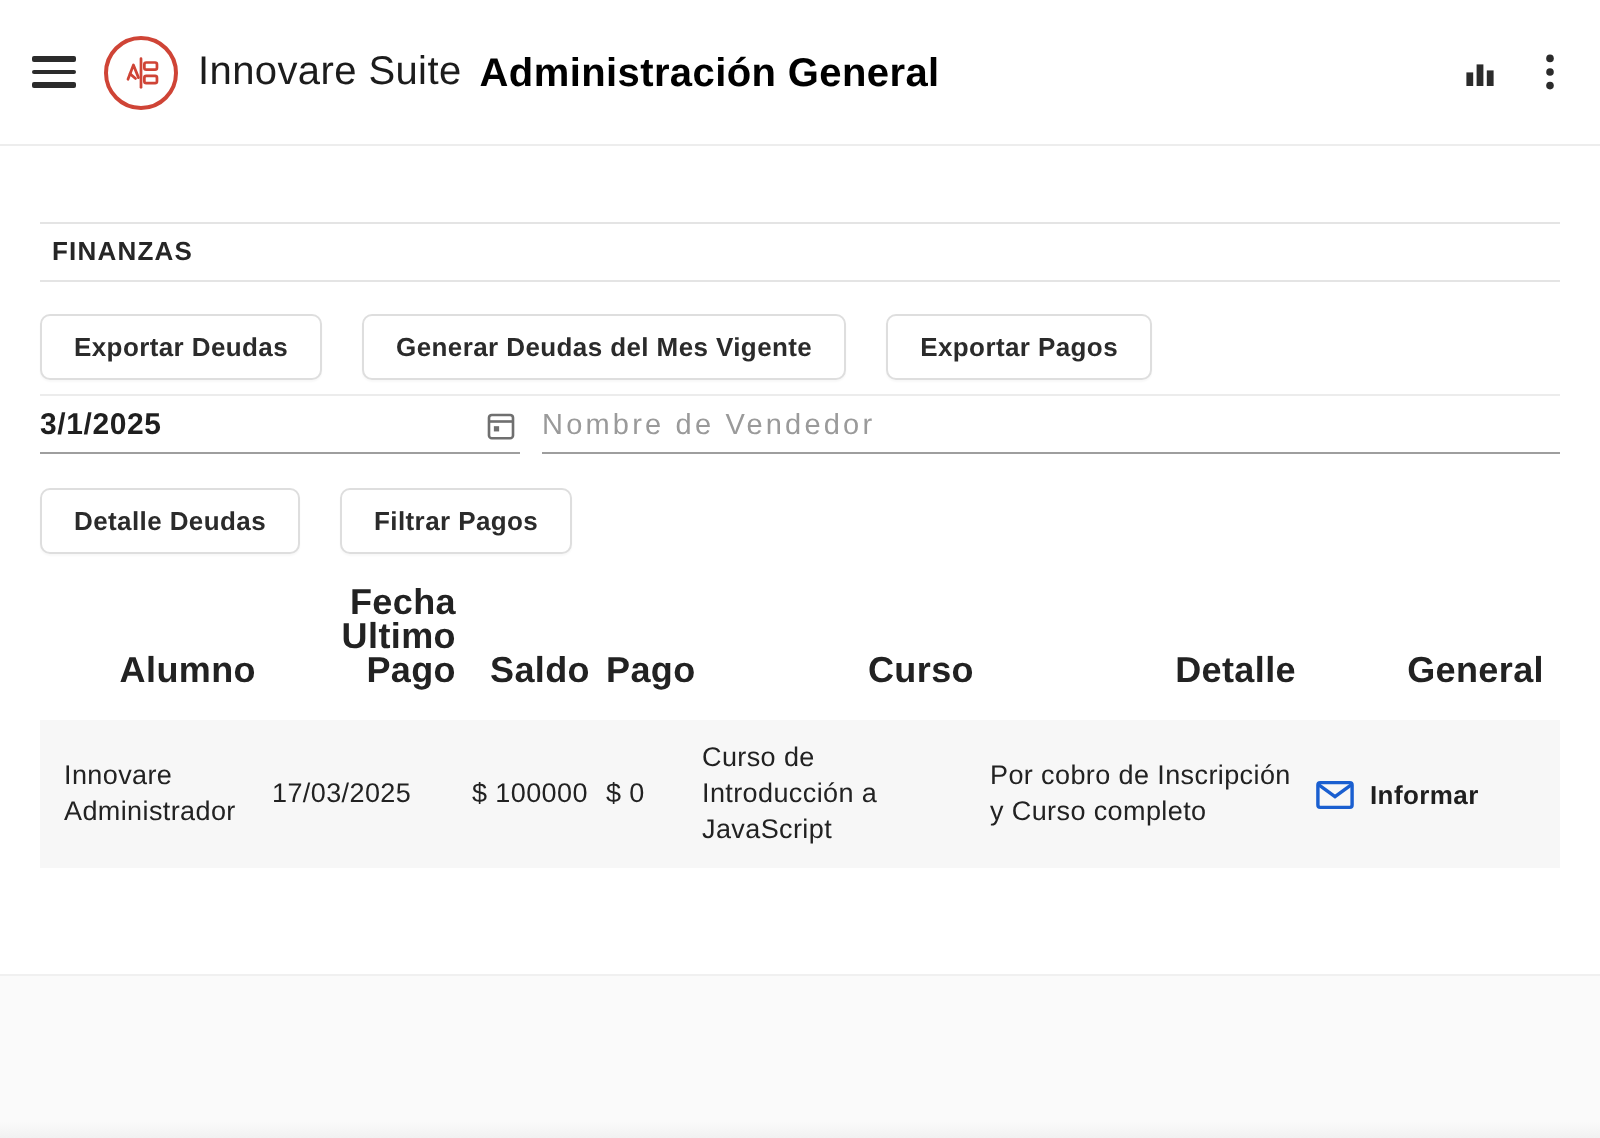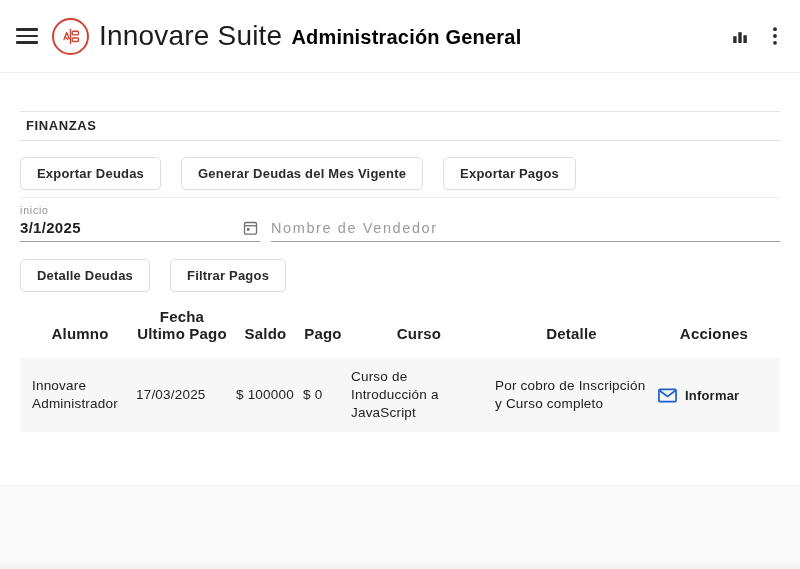--- a/index.html
+++ b/index.html
@@ -19,21 +19,21 @@
     background: #fff;
   }
   .hamburger { width: 22px; display: flex; flex-direction: column; gap: 4px; cursor: pointer; margin-right: 14px; }
   .hamburger span { display: block; height: 2.5px; background: #2b2b2b; border-radius: 1px; }
   .logo-circle {
     width: 37px; height: 37px; border-radius: 50%;
     border: 2px solid #cf4436;
     display: flex; align-items: center; justify-content: center;
     margin-right: 10px; flex: 0 0 auto;
   }
-  .app-title { font-size: 28px; font-weight: 400; color: #1c1c1c; letter-spacing: 0.2px; white-space: nowrap; }
+  .app-title { font-size: 20px; font-weight: 400; color: #1c1c1c; letter-spacing: 0.2px; white-space: nowrap; }
   .app-subtitle { font-size: 20px; font-weight: 700; color: #000000; margin-left: 9px; letter-spacing: 0.2px; white-space: nowrap; position: relative; top: 1px; }
   .header-spacer { flex: 1; }
   .header-icon-btn { background: none; border: none; cursor: pointer; padding: 4px; display: flex; align-items: center; justify-content: center; }
   .header-icon-btn + .header-icon-btn { margin-left: 14px; }
 
   
   .main { flex: 0 0 auto; padding: 0 20px; background: #fff; }
 
   .section-title-bar {
     margin-top: 38px;
@@ -79,22 +79,22 @@
     font-family: "Liberation Sans", sans-serif;
     font-size: 15px; font-weight: 700; color: #1f1f1f; letter-spacing: 0.3px;
     min-width: 0;
   }
   .field-input::placeholder { color: #9a9a9a; font-weight: 400; letter-spacing: 1.6px; font-size: 14.5px; }
   .cal-btn { background: none; border: none; padding: 0 2px; cursor: pointer; display: flex; align-items: center; }
 
   
   table { width: 100%; border-collapse: collapse; table-layout: fixed; margin-top: 6px; }
   th {
-    text-align: center; vertical-align: bottom;
-    font-size: 15px; font-weight: 700; color: #222;
+    text-align: right; vertical-align: bottom;
+    font-size: 18px; font-weight: 700; color: #222;
     padding: 10px 8px 12px 0; letter-spacing: 0.2px;
     height: 47px; line-height: 17px;
   }
   td {
     background: #f7f7f7;
     border-top: 4px solid #fff;
     vertical-align: middle;
     font-size: 13.5px; font-weight: 400; color: #222;
     padding: 10px 8px 10px 0; letter-spacing: 0.2px;
     line-height: 18px;
@@ -164,21 +164,20 @@
       <button class="ui-btn">Exportar Deudas</button>
       <button class="ui-btn">Generar Deudas del Mes Vigente</button>
       <button class="ui-btn">Exportar Pagos</button>
     </div>
 
     <hr class="rule">
 
     <div class="fields-row">
 
       <div class="field field-inicio">
-        <label class="field-label">inicio</label>
         <div class="field-input-wrap">
           <input class="field-input" type="text" readonly="" value="3/1/2025" style="">
           <button class="cal-btn">
             <svg width="15" height="16" viewBox="0 0 16 17" fill="none" stroke="#6f6f6f" stroke-width="1.4">
               <rect x="1.6" y="2.6" width="12.8" height="12.4" rx="1.5"></rect>
               <line x1="1.6" y1="6.1" x2="14.4" y2="6.1"></line>
               <rect x="4.2" y="8.6" width="2.8" height="2.8" fill="#6f6f6f" stroke="none"></rect>
             </svg>
           </button>
         </div>
@@ -209,21 +208,21 @@
           <col>
       </colgroup>
       <thead>
         <tr>
           <th>Alumno</th>
           <th>Fecha Ultimo Pago</th>
           <th>Saldo</th>
           <th>Pago</th>
           <th>Curso</th>
           <th>Detalle</th>
-          <th>Acciones</th>
+          <th>General</th>
         </tr>
       </thead>
       <tbody>
         <tr>
           <td>Innovare Administrador</td>
           <td>17/03/2025</td>
           <td>$ 100000</td>
           <td>$ 0</td>
           <td>Curso de Introducción a JavaScript</td>
           <td>Por cobro de Inscripción y Curso completo</td>

